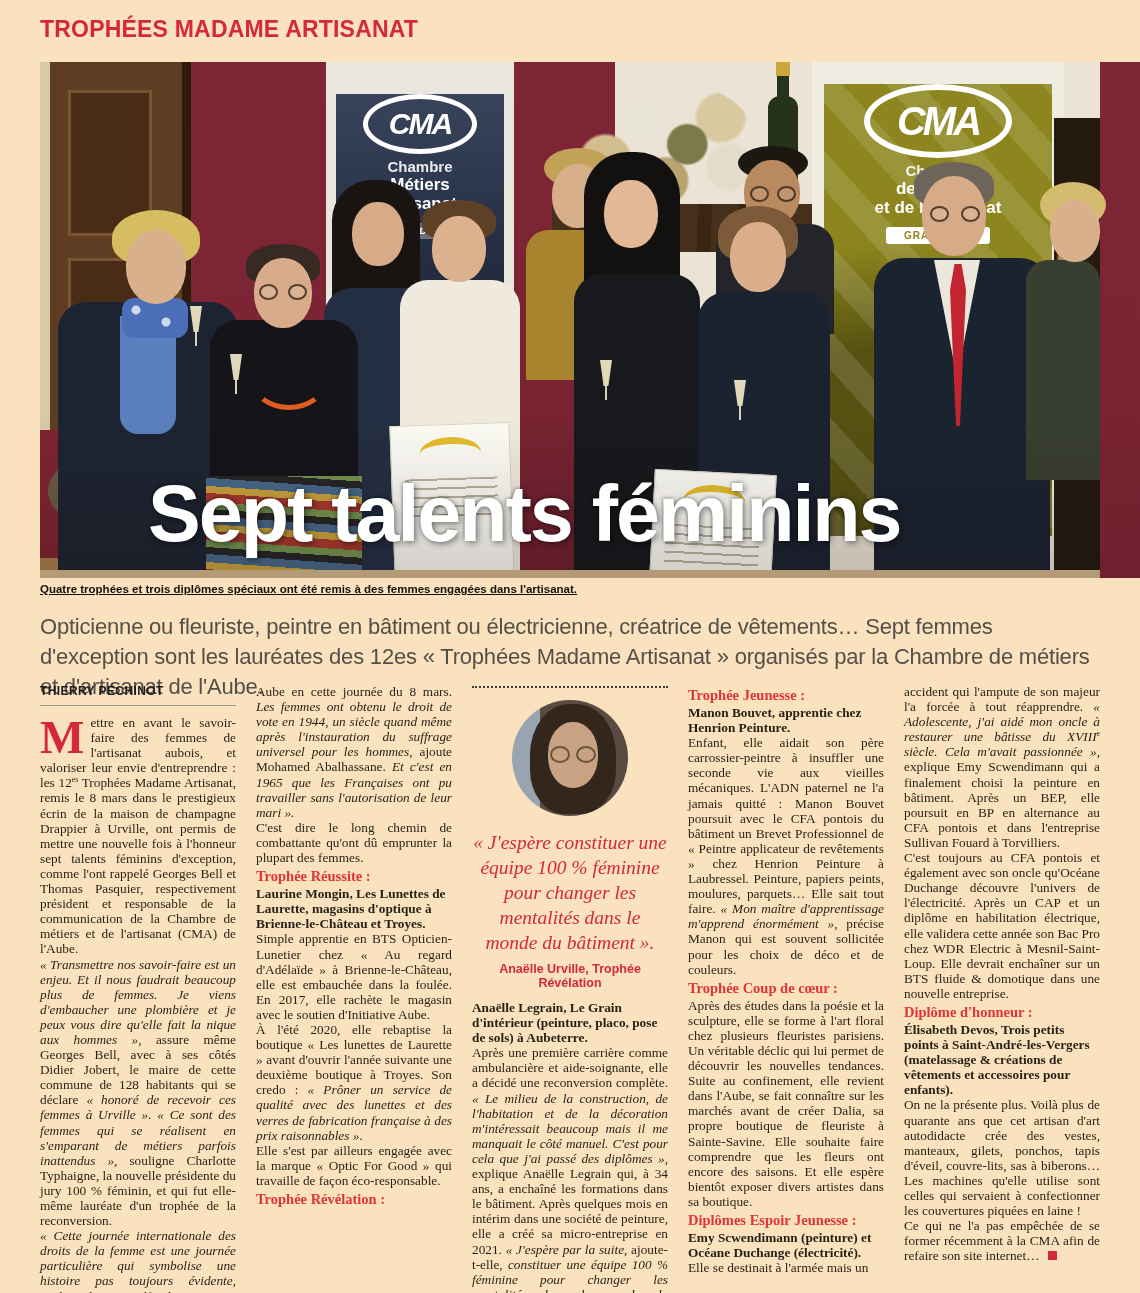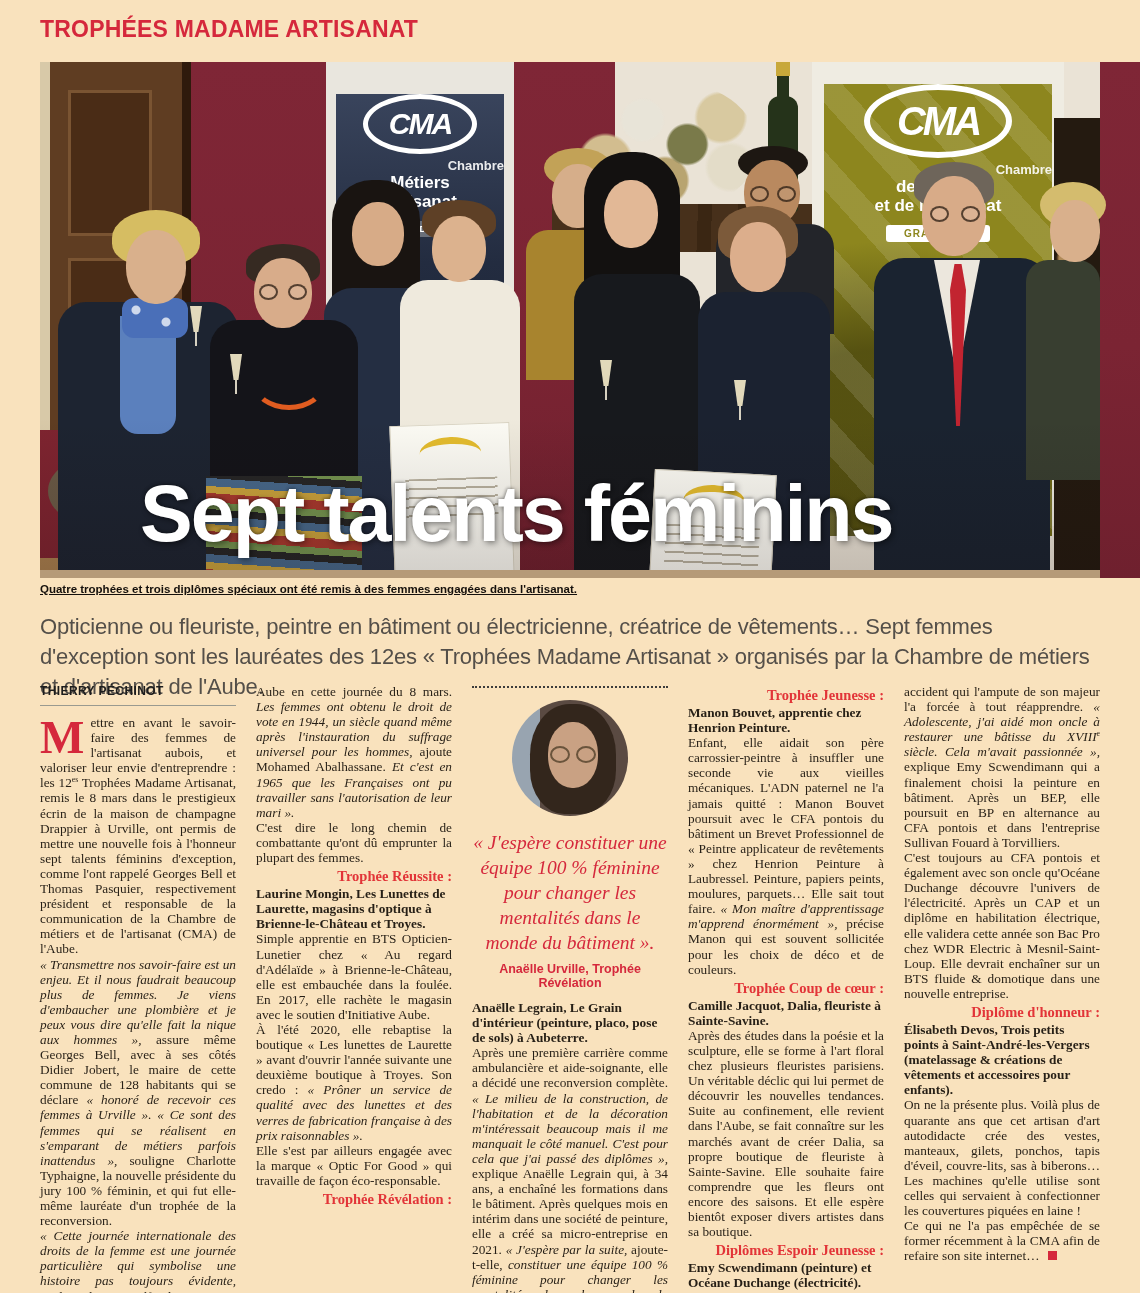--- a/index.html
+++ b/index.html
@@ -59,21 +59,21 @@
   .banner-right{left:772px;top:0;width:252px;height:464px;background:#efece2;padding:12px 12px 0;}
   .banner-right .b-inner{position:relative;width:100%;height:100%;background:#8d861e;
     background-image:repeating-linear-gradient(48deg,rgba(255,255,255,.12) 0 26px,transparent 26px 58px),
       radial-gradient(circle at 22% 88%,rgba(40,38,6,.55) 0 30%,transparent 55%);}
   .b-inner > div{position:static;}
   .cma{margin:22px auto 4px;border:5px solid #fff;border-radius:50%;display:flex;align-items:center;
     justify-content:center;font-family:"Liberation Sans",sans-serif;font-style:italic;font-weight:bold;color:#fff;}
   .banner-left .cma{width:104px;height:50px;font-size:30px;letter-spacing:-2px;}
   .banner-right .cma{width:136px;height:62px;font-size:40px;letter-spacing:-3px;margin-top:10px;border-width:6px;}
   .b-l1,.b-l2,.b-l3{text-align:center;color:#fff;font-family:"Liberation Sans",sans-serif;}
-  .b-l1{font-size:13px;font-weight:bold;opacity:.9;text-align:right;}
+  .b-l1{font-size:15px;font-weight:bold;opacity:.9;}
   .b-l2,.b-l3{font-size:17px;font-weight:bold;line-height:19px;}
   .b-badge{display:block;margin:10px auto 0;text-align:center;font:bold 9px "Liberation Sans",sans-serif;
     letter-spacing:1px;padding:3px 0;}
   .banner-left .b-badge{width:86px;background:#6a6f7a;color:#fff;}
   .banner-right .b-badge{width:104px;background:#fff;color:#8d861e;border-radius:3px;font-size:10px;}
 
   
   .person{position:absolute;left:0;top:0;width:100%;height:100%;}
   .person div{position:absolute;}
   .head{border-radius:48%;}
@@ -147,42 +147,42 @@
   .p9 .tie{left:910px;top:202px;width:16px;height:162px;background:#c22430;
     clip-path:polygon(28% 0,72% 0,100% 16%,62% 100%,38% 100%,0 16%);}
   .p9 .head{left:882px;top:114px;width:64px;height:80px;background:#d8ab88;}
   .p9 .hair{left:874px;top:100px;width:80px;height:44px;background:#6e655a;border-radius:50% 50% 30% 30%;}
   .p9 .glasses{left:890px;top:144px;width:50px;}
   
   .p10 .torso{left:986px;top:198px;width:74px;height:220px;background:#383e30;border-radius:22px 22px 0 0;}
   .p10 .head{left:1010px;top:138px;width:50px;height:62px;background:#d9b08c;}
   .p10 .hair{left:1000px;top:120px;width:66px;height:46px;background:#d4bc6e;border-radius:50%;}
 
-  .photo-title{position:absolute;left:100px;top:404px;width:900px;
+  .photo-title{position:absolute;left:108px;top:404px;width:900px;
     font:bold 79px/96px "Liberation Sans",sans-serif;color:#fff;letter-spacing:-2px;
     text-shadow:2px 2px 6px rgba(0,0,0,.45),-1px -1px 3px rgba(0,0,0,.28);}
   .floor-strip{left:0;top:508px;width:1060px;height:8px;background:#b59a78;}
   .vignette{left:0;top:356px;width:1060px;height:160px;
     background:linear-gradient(180deg,transparent,rgba(20,8,8,.18));}
 
   
   .caption{position:absolute;left:40px;top:583px;width:1060px;
     font:bold 11.5px "Liberation Sans",sans-serif;color:#15100c;text-decoration:underline;}
   .standfirst{position:absolute;left:40px;top:612px;width:1060px;
     font:400 22px/30px "Liberation Sans",sans-serif;color:#544f49;letter-spacing:-.2px;}
 
   .article{position:absolute;left:40px;top:684px;width:1060px;display:flex;gap:20px;}
   .col{width:196px;flex:0 0 196px;}
   .byline{font:bold 12px "Liberation Sans",sans-serif;color:#1d1d1d;letter-spacing:.4px;
     border-bottom:1.5px solid #9a9a90;padding-bottom:7px;margin-bottom:9px;}
   .bp{margin:0;font-size:13.3px;line-height:15.1px;text-align:justify;color:#261f16;hyphens:auto;}
   .bp .it{font-style:italic;}
   .bp sup{font-size:58%;vertical-align:super;line-height:0;}
   .bp.lead{font-weight:bold;text-align:left;}
-  .subhead{margin:3px 0 1px;font:bold 14.5px "Liberation Serif",serif;color:#e23438;text-align:right;}
+  .subhead{margin:3px 0 1px;font:bold 14.5px "Liberation Serif",serif;color:#e23438;}
   .dropcap{float:left;font:bold 47px/38px "Liberation Serif",serif;color:#d5283c;margin:3px 6px 0 0;}
   .endmark{display:inline-block;width:9px;height:9px;background:#d5283c;margin-left:5px;}
 
   
   .quote-box{padding-top:2px;margin-bottom:10px;}
   .dotted-rule{border-top:2px dotted #3c3c3c;margin-bottom:12px;}
   .portrait{width:116px;height:116px;border-radius:50%;margin:2px auto 14px;position:relative;overflow:hidden;
     background:linear-gradient(90deg,#98a4b0 0 24%,#5a4a42 24%);}
   .portrait div{position:absolute;}
   .pt-hair{left:18px;top:4px;width:86px;height:110px;background:#33261c;border-radius:46% 46% 40% 40%;}
@@ -351,21 +351,20 @@
           <p class="bp lead"><span>Anaëlle Legrain, Le Grain d'intérieur (peinture, placo, pose de sols) à Aubeterre.</span></p>
           <p class="bp"><span>Après une première carrière comme ambulancière et aide-soignante, elle a décidé une reconversion complète. </span><span class="it">« Le milieu de la construction, de l'habitation et de la décoration m'intéressait beaucoup mais il me manquait le côté manuel. C'est pour cela que j'ai passé des diplômes »,</span><span> explique Anaëlle Legrain qui, à 34 ans, a enchaîné les formations dans le bâtiment. Après quelques mois en intérim dans une société de peinture, elle a créé sa micro-entreprise en 2021. </span><span class="it">« J'espère par la suite,</span><span> ajoute-t-elle, </span><span class="it">constituer une équipe 100 % féminine pour changer les mentalités dans le monde du bâtiment ».</span></p>
         </div>
     </div>
     <div class="col">
       <div class="col-blocks">
           <h3 class="subhead">Trophée Jeunesse :</h3>
           <p class="bp lead"><span>Manon Bouvet, apprentie chez Henrion Peinture.</span></p>
           <p class="bp"><span>Enfant, elle aidait son père carrossier-peintre à insuffler une seconde vie aux vieilles mécaniques. L'ADN paternel ne l'a jamais quitté : Manon Bouvet poursuit avec le CFA pontois du bâtiment un Brevet Professionnel de « Peintre applicateur de revêtements » chez Henrion Peinture à Laubressel. Peinture, papiers peints, moulures, parquets… Elle sait tout faire. </span><span class="it">« Mon maître d'apprentissage m'apprend énormément »,</span><span> précise Manon qui est souvent sollicitée pour les choix de déco et de couleurs.</span></p>
           <h3 class="subhead">Trophée Coup de cœur :</h3>
-          <p class="bp lead"><span>Camille Jacquot, Dalia, fleuriste à Sainte-Savine.</span></p>
           <p class="bp"><span>Après des études dans la poésie et la sculpture, elle se forme à l'art floral chez plusieurs fleuristes parisiens. Un véritable déclic qui lui permet de découvrir les nouvelles tendances. Suite au confinement, elle revient dans l'Aube, se fait connaître sur les marchés avant de créer Dalia, sa propre boutique de fleuriste à Sainte-Savine. Elle souhaite faire comprendre que les fleurs ont encore des saisons. Et elle espère bientôt exposer divers artistes dans sa boutique.</span></p>
           <h3 class="subhead">Diplômes Espoir Jeunesse :</h3>
           <p class="bp lead"><span>Emy Scwendimann (peinture) et Océane Duchange (électricité).</span></p>
           <p class="bp"><span>Elle se destinait à l'armée mais un</span></p>
         </div>
     </div>
     <div class="col">
       <div class="col-blocks">
           <p class="bp"><span>accident qui l'ampute de son majeur l'a forcée à tout réapprendre. </span><span class="it">« Adolescente, j'ai aidé mon oncle à restaurer une bâtisse du XVIII</span><sup>e</sup><span class="it"> siècle. Cela m'avait passionnée »,</span><span> explique Emy Scwendimann qui a finalement choisi la peinture en bâtiment. Après un BEP, elle poursuit en BP en alternance au CFA pontois et dans l'entreprise Sullivan Fouard à Torvilliers.</span></p>
           <p class="bp"><span>C'est toujours au CFA pontois et également avec son oncle qu'Océane Duchange découvre l'univers de l'électricité. Après un CAP et un diplôme en habilitation électrique, elle validera cette année son Bac Pro chez WDR Electric à Mesnil-Saint-Loup. Elle devrait enchaîner sur un BTS fluide &amp; domotique dans une nouvelle entreprise.</span></p>

